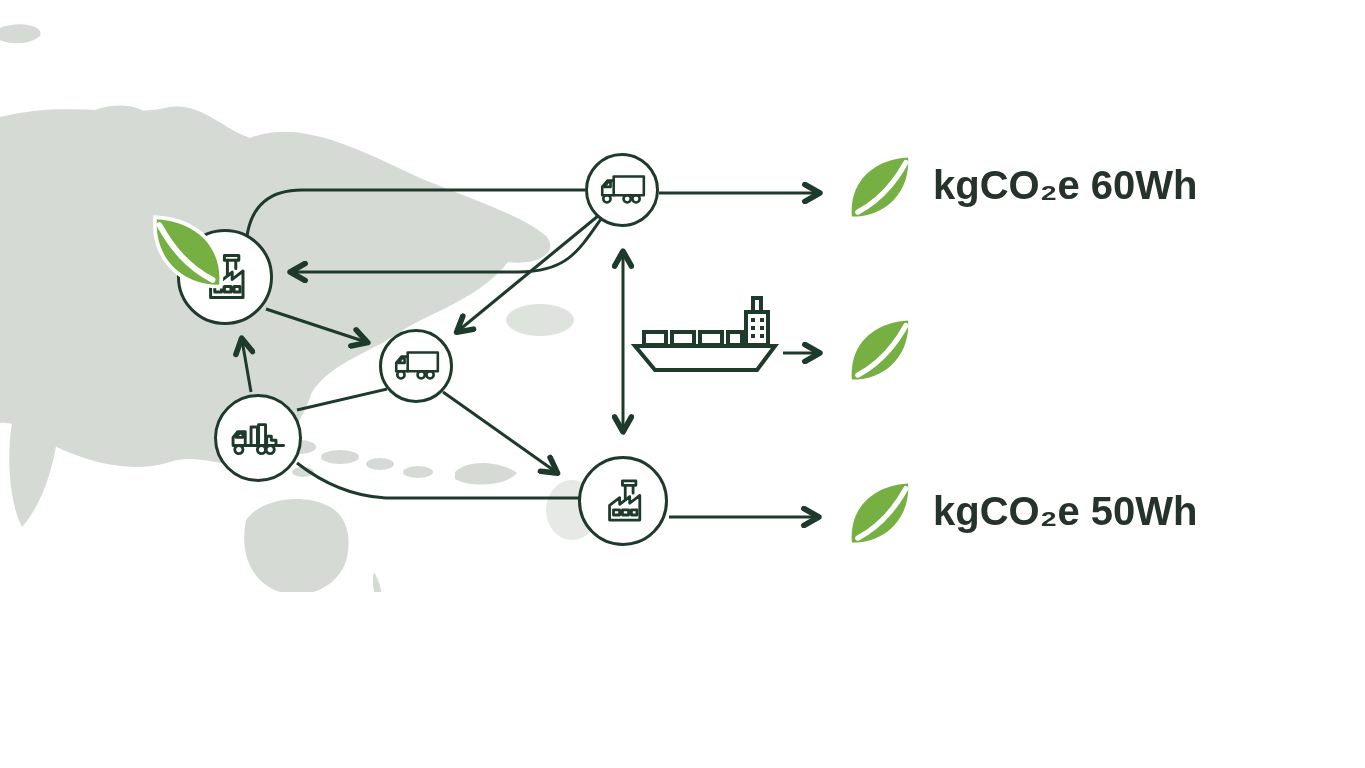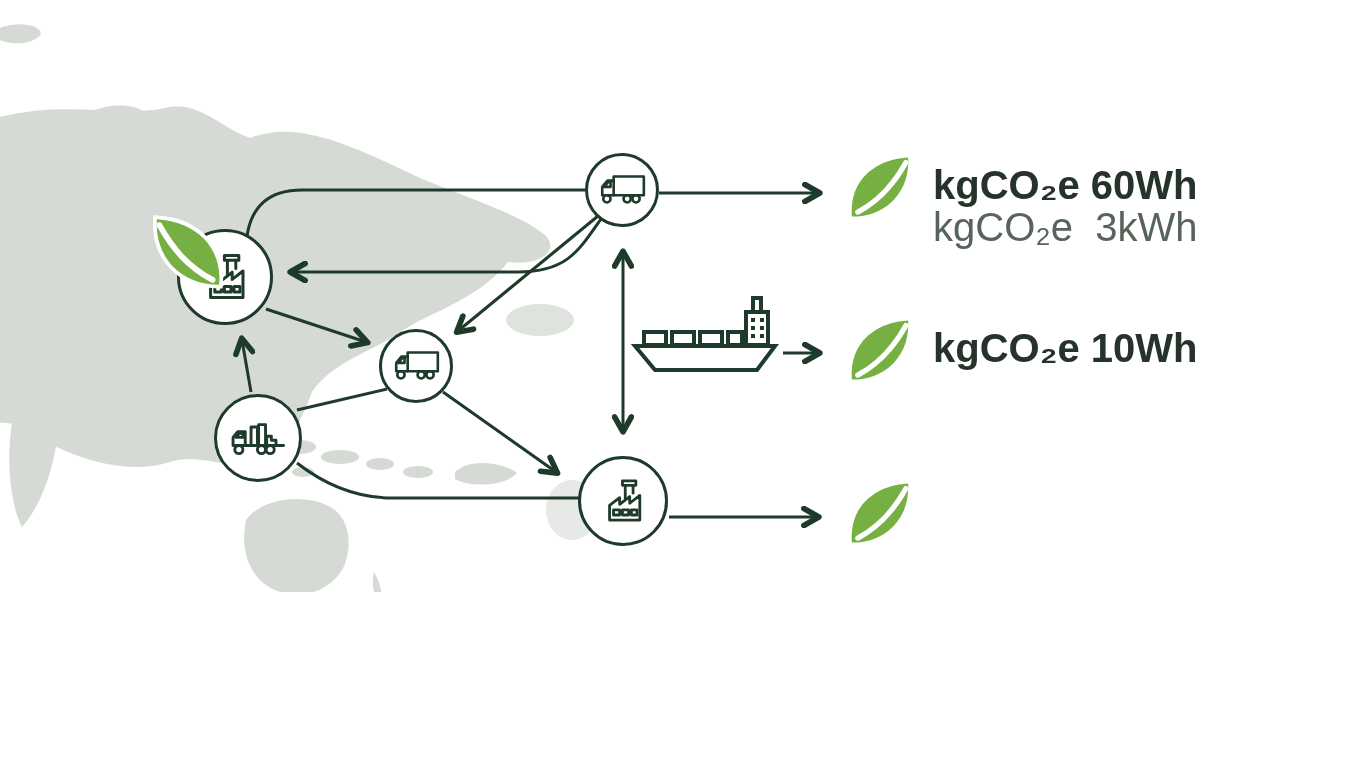--- a/index.html
+++ b/index.html
@@ -198,36 +198,35 @@
     </svg>
   </div>
 
   <div class="metric" id="metric-1">
     <svg class="leaf" viewBox="0 0 100 100">
       <path d="M88,10 C91,55 60,90 12,90 C8,44 40,13 88,10 Z" fill="var(--leaf-green)"></path>
       <path d="M20,84 C50,68 69,46 85,17" stroke="#ffffff" stroke-width="7" fill="none" stroke-linecap="round"></path>
     </svg>
     <div class="text">
       <div class="line1">kgCO₂e 60Wh</div>
-      <div class="line2">kgCO₂e  3kWh</div>
     </div>
   </div>
 
   <div class="metric" id="metric-2">
     <svg class="leaf" viewBox="0 0 100 100">
       <path d="M88,10 C91,55 60,90 12,90 C8,44 40,13 88,10 Z" fill="var(--leaf-green)"></path>
       <path d="M20,84 C50,68 69,46 85,17" stroke="#ffffff" stroke-width="7" fill="none" stroke-linecap="round"></path>
     </svg>
     <div class="text">
-      <div class="line1">kgCO₂e 10Wh</div>
     </div>
   </div>
 
   <div class="metric" id="metric-3">
     <svg class="leaf" viewBox="0 0 100 100">
       <path d="M88,10 C91,55 60,90 12,90 C8,44 40,13 88,10 Z" fill="var(--leaf-green)"></path>
       <path d="M20,84 C50,68 69,46 85,17" stroke="#ffffff" stroke-width="7" fill="none" stroke-linecap="round"></path>
     </svg>
     <div class="text">
+      <div class="line1">kgCO₂e 50Wh</div>
     </div>
   </div>
 
 </div>
 
 </body></html>

